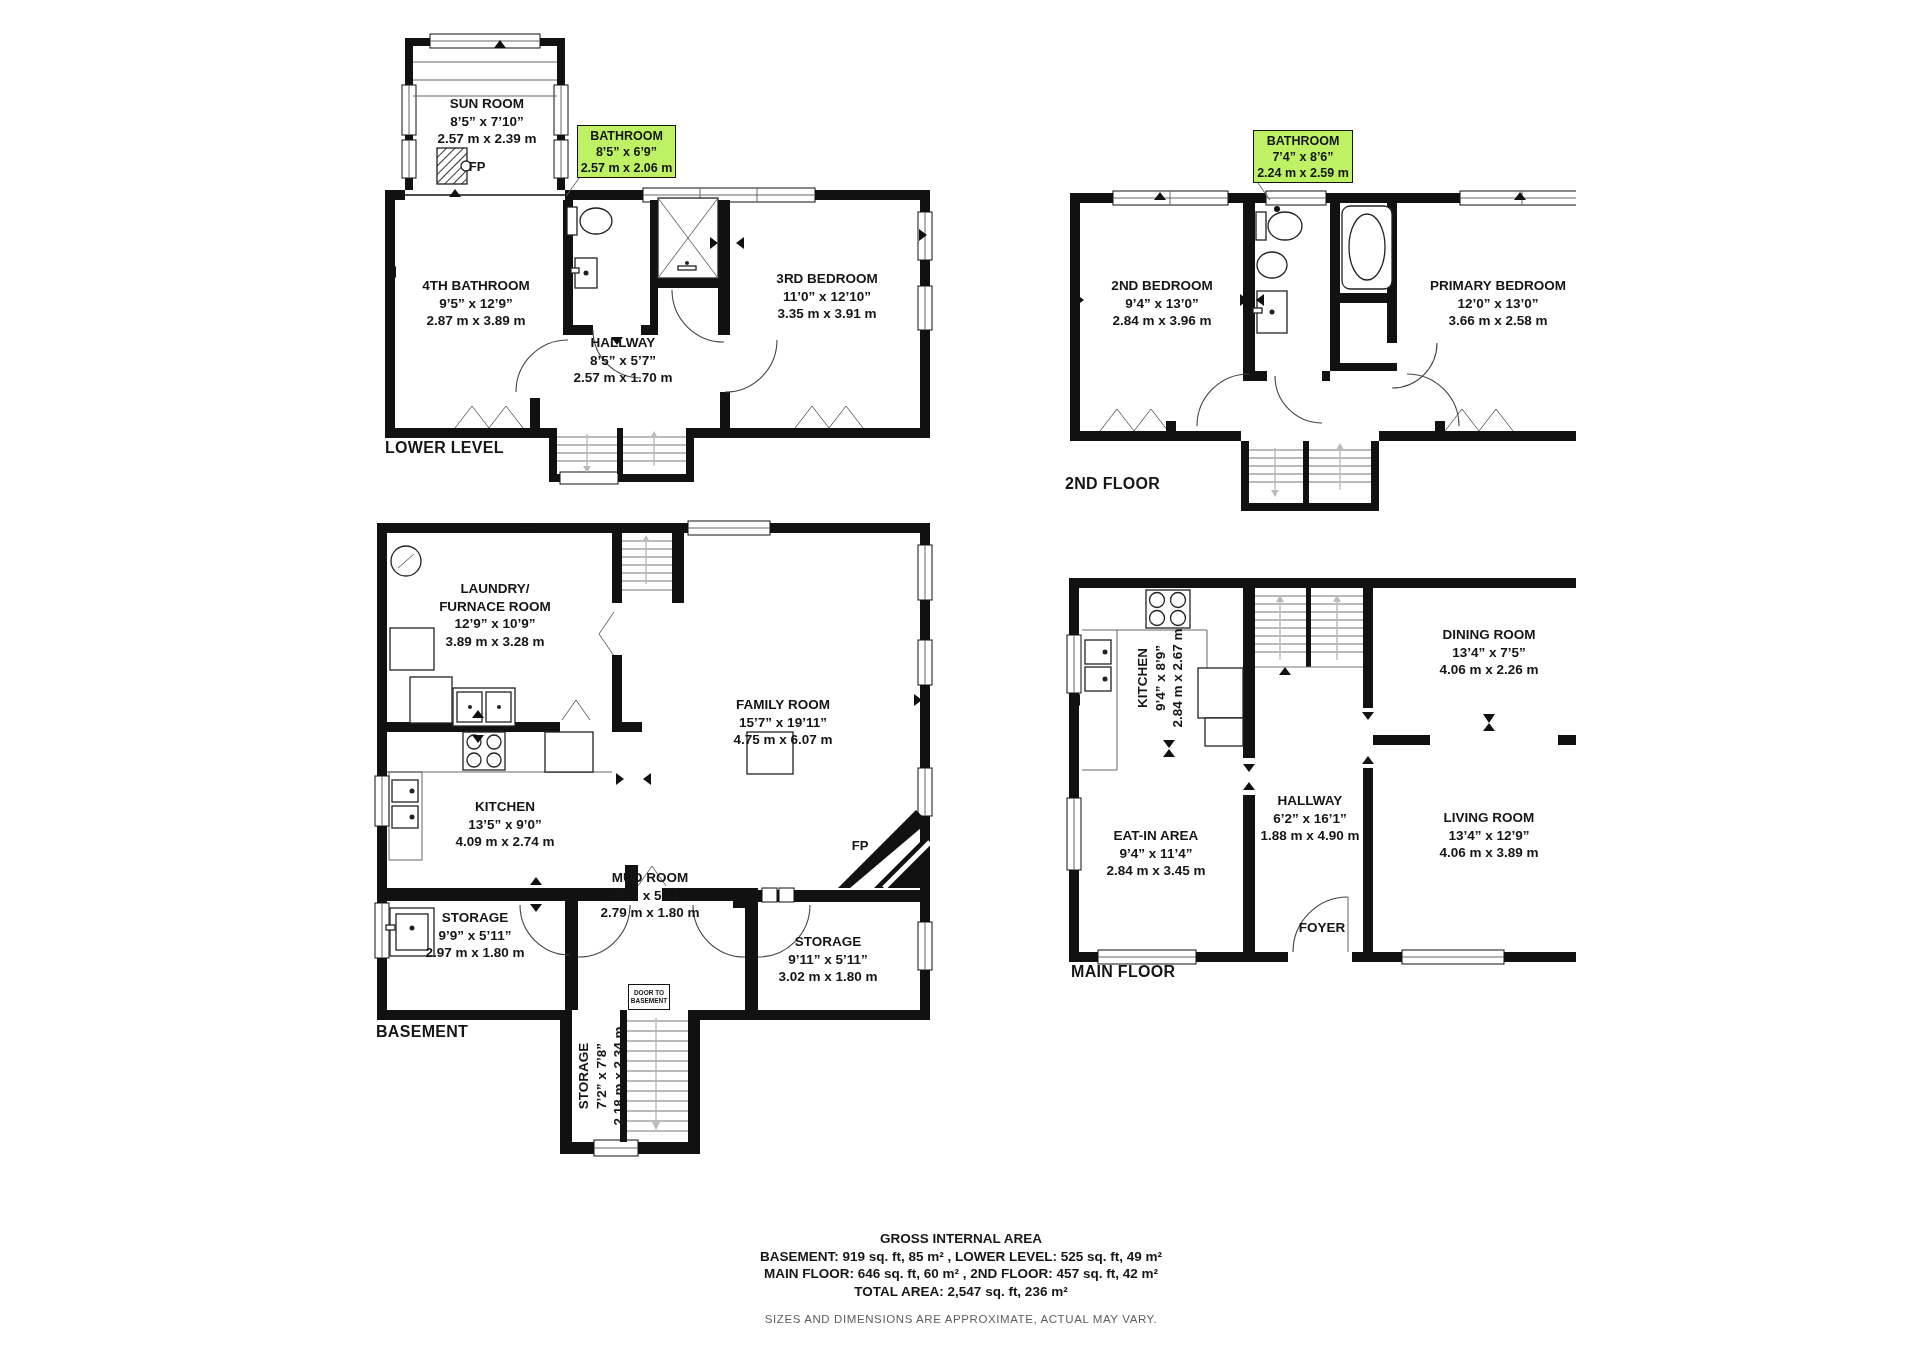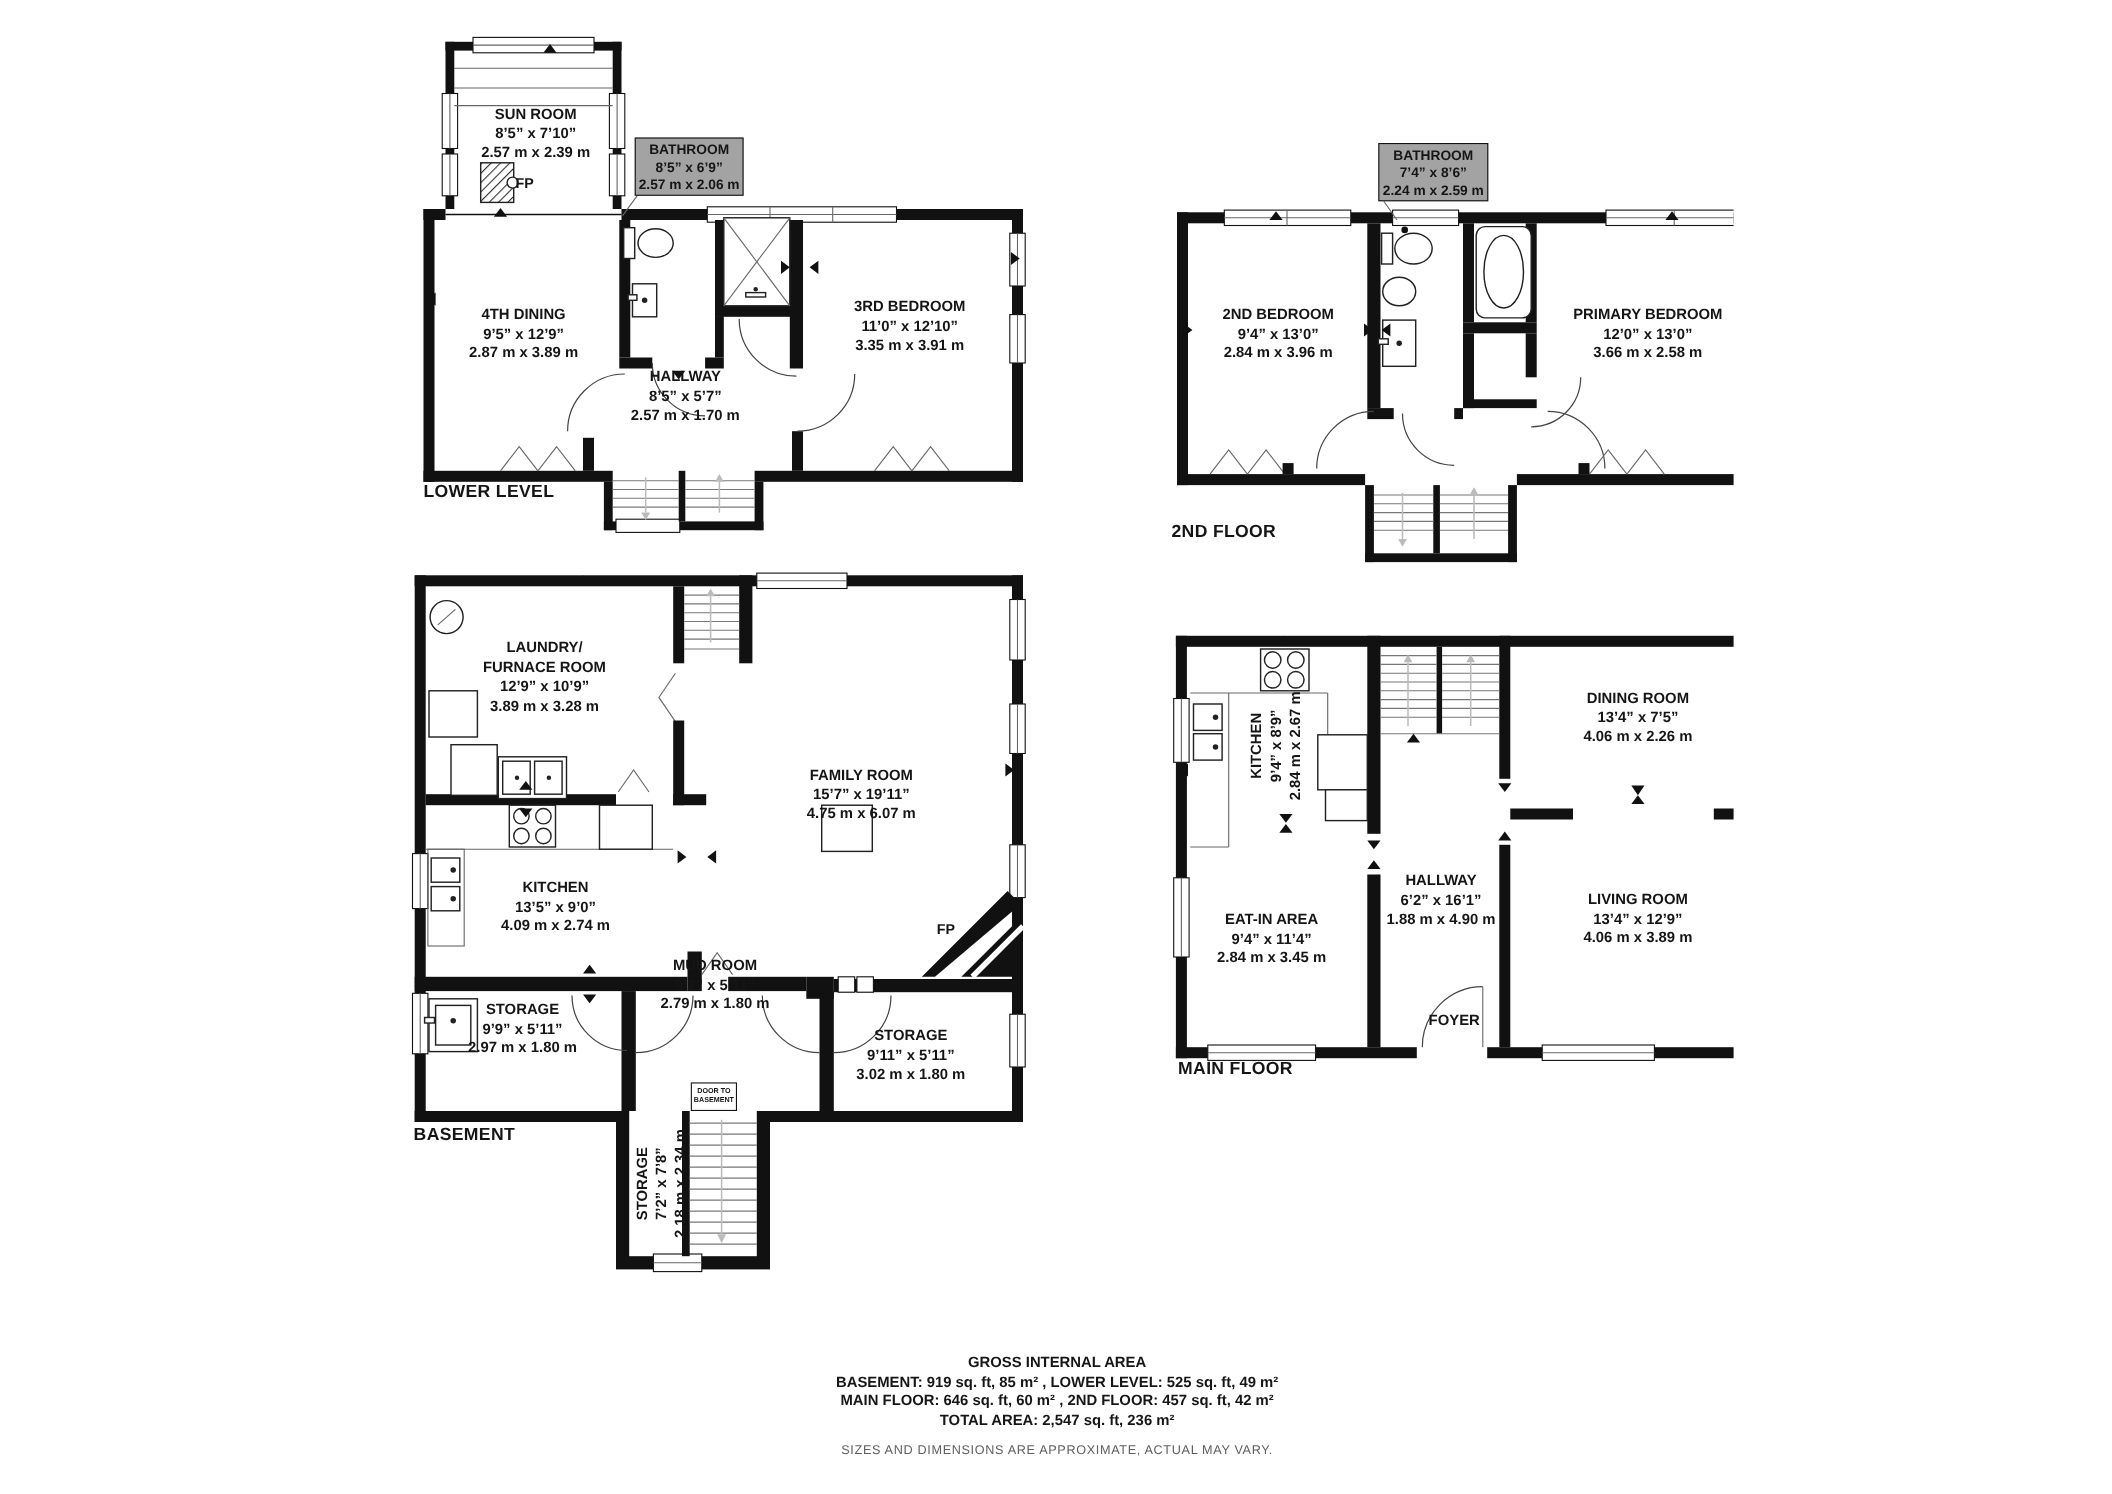--- a/index.html
+++ b/index.html
@@ -14,21 +14,21 @@
   .arc{fill:none;stroke:#444;stroke-width:1.1;}
   .stp{stroke:#777;stroke-width:1;fill:none;}
   .gry{stroke:#bbb;stroke-width:1.4;fill:none;}
   .gryf{fill:#bbb;}
   .mk{fill:#111;}
   .room-label{position:absolute;transform:translate(-50%,-50%);text-align:center;color:#151515;
       font-weight:700;font-size:13.5px;line-height:17.5px;white-space:nowrap;z-index:4;}
   .room-label.rotated{transform:translate(-50%,-50%) rotate(-90deg);}
   .plan-title{position:absolute;transform:translateY(-50%);color:#151515;font-weight:700;
       font-size:16px;letter-spacing:.3px;z-index:4;white-space:nowrap;}
-  .callout{position:absolute;background:#a3a3a3;border:1.5px solid #141414;box-sizing:border-box;
+  .callout{position:absolute;background:#bef264;border:1.5px solid #141414;box-sizing:border-box;
       display:flex;flex-direction:column;justify-content:center;align-items:center;
       font-weight:700;font-size:12.5px;line-height:16px;color:#151515;z-index:5;white-space:nowrap;}
   .fp-label{position:absolute;transform:translate(-50%,-50%);font-weight:700;font-size:13px;
       color:#151515;z-index:4;}
   .tiny-note{position:absolute;background:#fff;border:1px solid #141414;box-sizing:border-box;
       display:flex;flex-direction:column;justify-content:center;align-items:center;
       font-weight:700;font-size:6.5px;line-height:8px;color:#151515;z-index:5;text-align:center;}
   .footer-line{position:absolute;transform:translate(-50%,-50%);font-weight:700;font-size:13.5px;
       color:#161616;z-index:4;white-space:nowrap;}
   .watermark{position:absolute;transform:translate(-50%,-50%);font-family:"Liberation Serif",serif;
@@ -482,21 +482,21 @@
     <div>8’5” x 7’10”</div>
     <div>2.57 m x 2.39 m</div>
   </div>
   <div class="fp-label" style="left:477px;top:166px;">FP</div>
   <div class="callout" style="left:577px;top:125px;width:99px;height:53px;">
     <div>BATHROOM</div>
     <div>8’5” x 6’9”</div>
     <div>2.57 m x 2.06 m</div>
   </div>
   <div class="room-label" style="left:476px;top:303px;">
-    <div>4TH DINING</div>
+    <div>4TH BATHROOM</div>
     <div>9’5” x 12’9”</div>
     <div>2.87 m x 3.89 m</div>
   </div>
   <div class="room-label" style="left:623px;top:360px;">
     <div>HALLWAY</div>
     <div>8’5” x 5’7”</div>
     <div>2.57 m x 1.70 m</div>
   </div>
   <div class="room-label" style="left:827px;top:296px;">
     <div>3RD BEDROOM</div>

